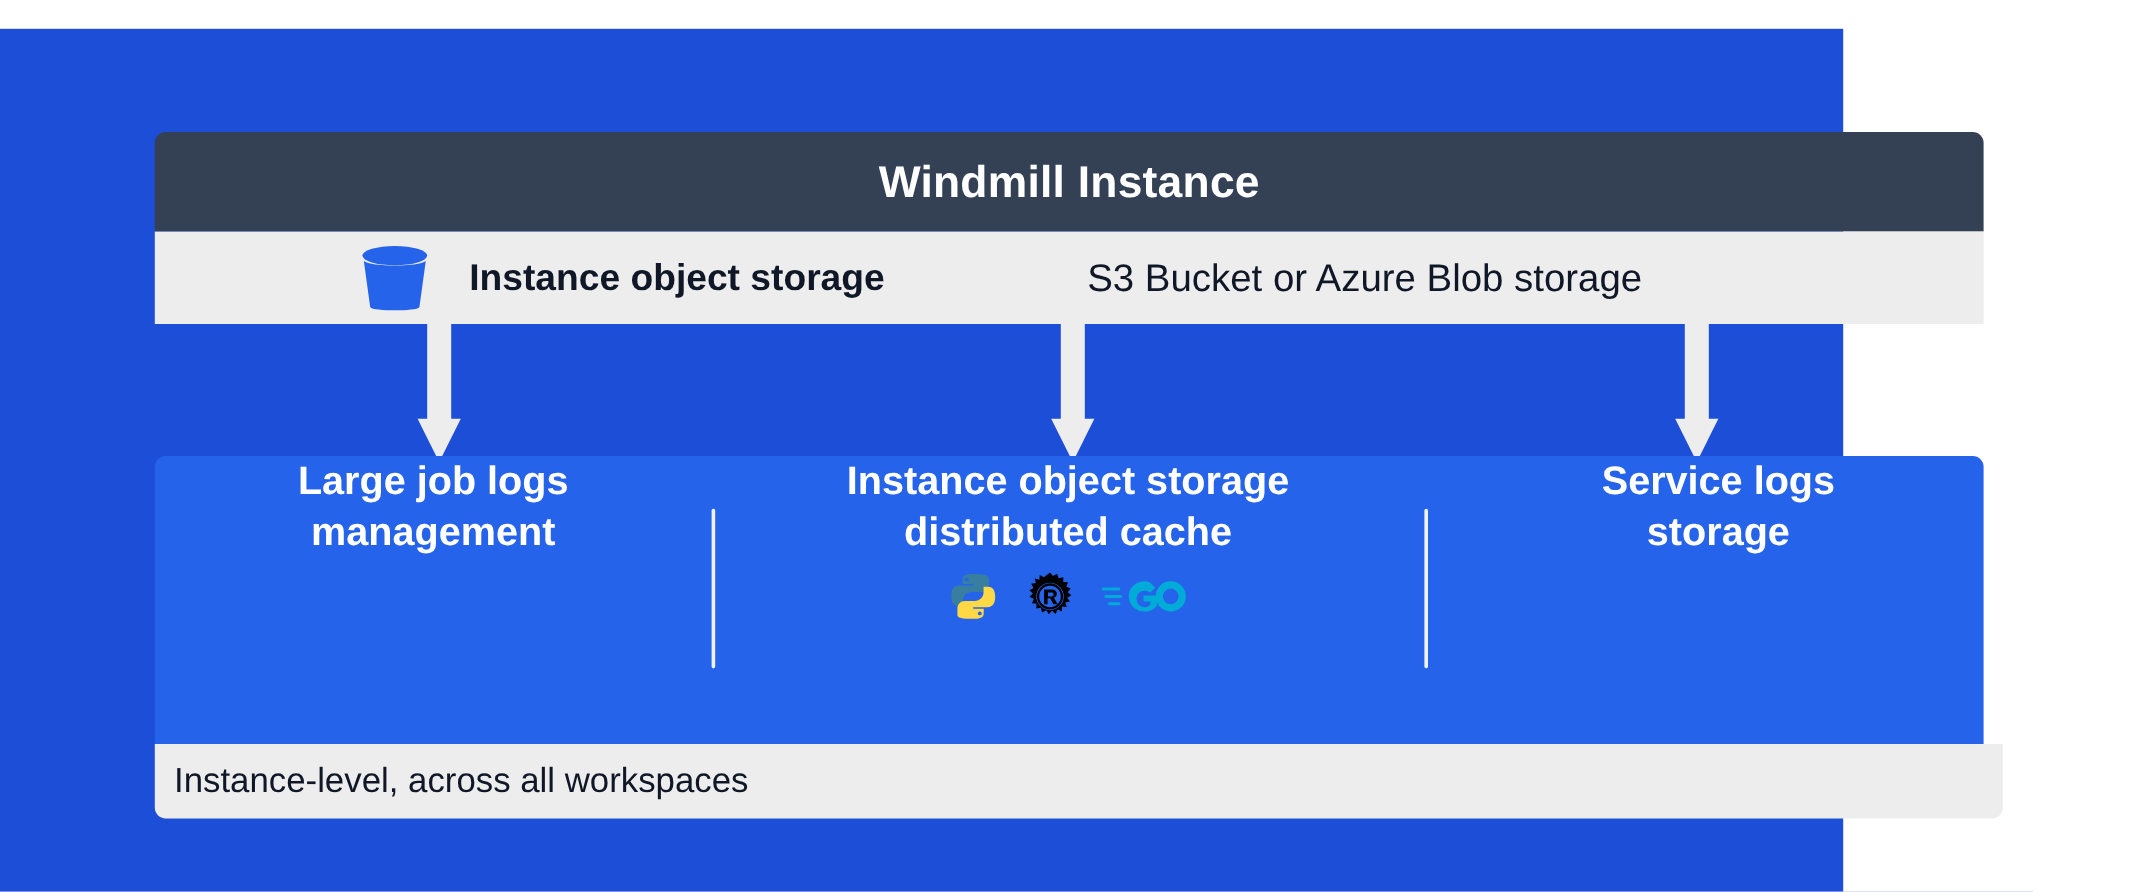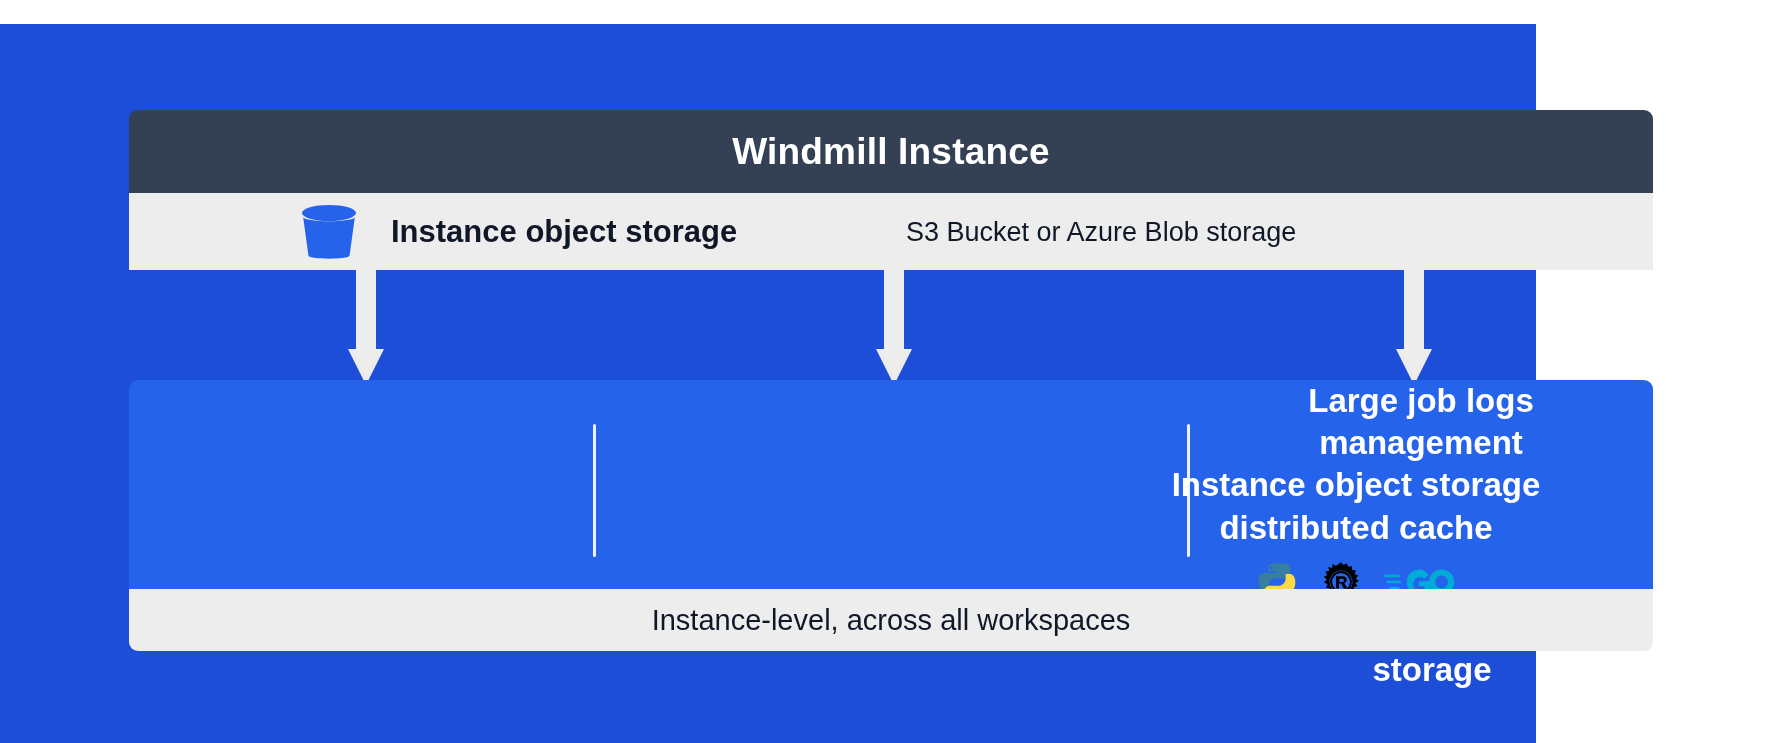--- a/index.html
+++ b/index.html
@@ -70,21 +70,21 @@
     font-size: 31px;
     font-weight: bold;
     white-space: nowrap;
   }
   .storage-sub {
     position: absolute;
     left: 777px;
     top: 50%;
     transform: translateY(-50%);
     color: #101828;
-    font-size: 27px;
+    font-size: 32px;
     font-weight: normal;
     white-space: nowrap;
   }
 
   
   .connector {
     position: absolute;
     width: 36px;
     top: 246px;
     height: 115px;
@@ -111,22 +111,22 @@
   
   .blue-panel {
     position: absolute;
     left: 129px;
     top: 356px;
     width: 1524px;
     height: 240px;
     background: #2563eb;
     border-radius: 9px 9px 0 0;
     display: flex;
-    flex-direction: column;
-    align-items: flex-end;
+    flex-direction: row;
+    align-items: flex-start;
   }
   .blue-col {
     position: relative;
     display: flex;
     flex-direction: column;
     align-items: center;
     justify-content: center;
     box-sizing: border-box;
     padding: 0 12px;
   }
@@ -162,28 +162,28 @@
     gap: 22px;
     margin-top: 12px;
     height: 46px;
   }
   .lang-icon { display: block; }
 
   
   .footer-bar {
     position: absolute;
     left: 129px;
-    top: 565px;
+    top: 596px;
     width: 1524px;
     height: 62px;
     background: #ededed;
     border-radius: 0 0 9px 9px;
     display: flex;
     align-items: center;
-    justify-content: center;
+    padding-left: 16px;
   }
   .footer-text {
     color: #101828;
     font-size: 29px;
     font-weight: normal;
     white-space: nowrap;
   }
 </style>
 </head>
 <body>

